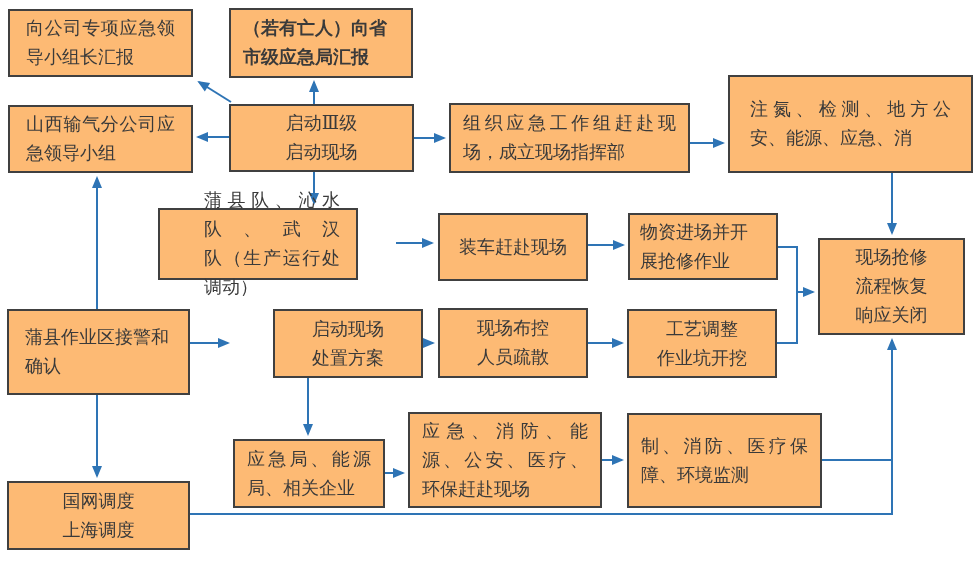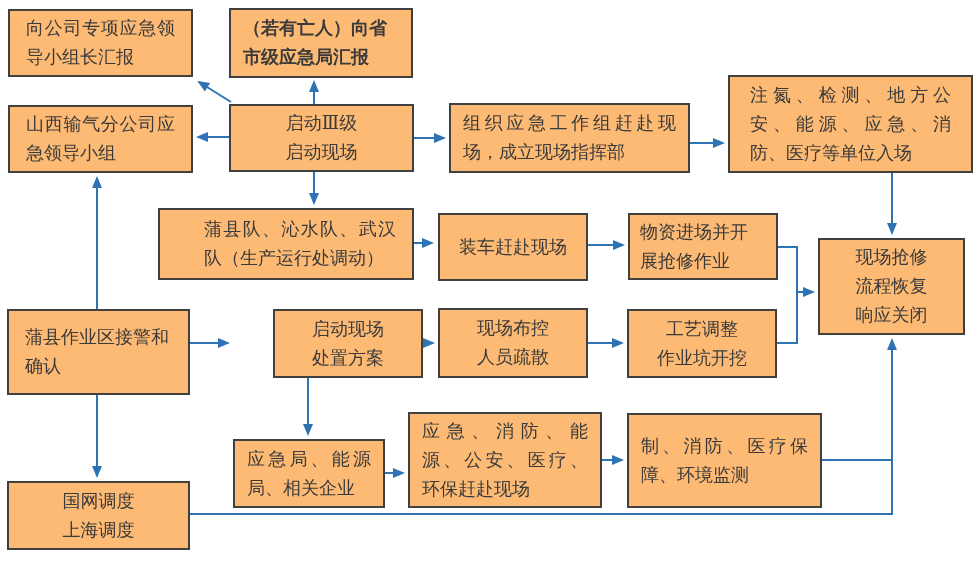--- a/index.html
+++ b/index.html
@@ -86,24 +86,23 @@
     </div>
 
   <div class="node justify pad12" style="left:449px; top:103px; width:241px; height:70px;">
       <div class="line">组织应急工作组赶赴现</div>
       <div class="line">场，成立现场指挥部</div>
     </div>
 
   <div class="node justify pad20" style="left:728px; top:75px; width:245px; height:98px;">
       <div class="line">注氮、检测、地方公</div>
       <div class="line">安、能源、应急、消</div>
-      <div class="line">防、医疗等单位入场</div>
     </div>
 
-  <div class="node justify" style="left:158px; top:208px; width:256px; height:72px;padding-left:44px;">
+  <div class="node justify" style="left:158px; top:208px; width:200px; height:72px;padding-left:44px;">
       <div class="line">蒲县队、沁水队、武汉</div>
       <div class="line">队（生产运行处调动）</div>
     </div>
 
   <div class="node center" style="left:438px; top:213px; width:150px; height:68px;">
       <div class="line">装车赶赴现场</div>
     </div>
 
   <div class="node pad10" style="left:628px; top:213px; width:150px; height:67px;">
       <div class="line">物资进场并开</div>

